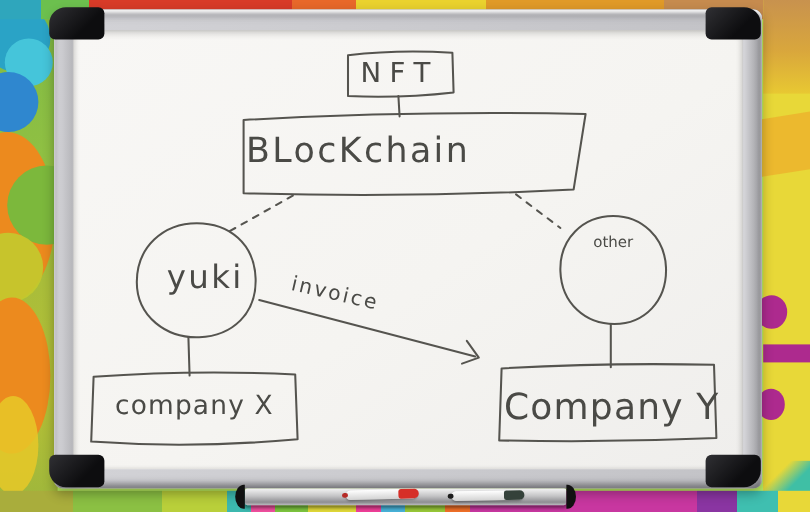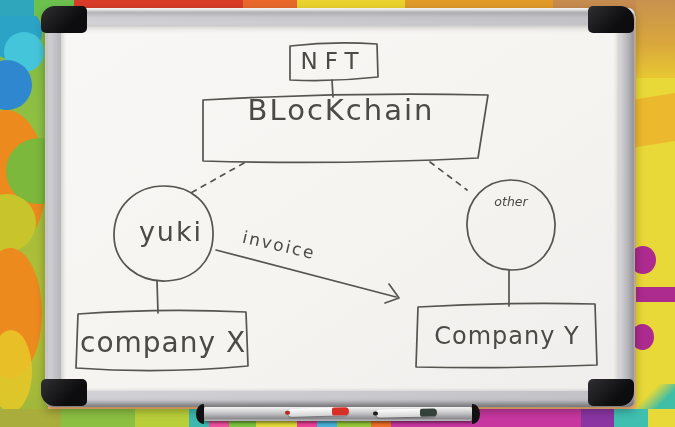--- a/index.html
+++ b/index.html
@@ -1,16 +1,16 @@
 <!DOCTYPE html>
 <html><head>
 <meta charset="utf-8">
 <style>
   html,body{margin:0;padding:0;}
-  .scene{position:relative;width:675px;height:427px;overflow:hidden;background:#fdba74;font-family:"DejaVu Sans",sans-serif;}
+  .scene{position:relative;width:675px;height:427px;overflow:hidden;background:#bef264;font-family:"DejaVu Sans",sans-serif;}
   .abs{position:absolute;}
 
   
   .bg-top{left:0;top:0;width:675px;height:16px;
     background:linear-gradient(90deg,#2fa6bc 0 5%,#6cc04e 5% 11%,#d83b28 11% 36%,#e8682a 36% 44%,#ead22e 44% 60%,#e09a28 60% 82%,#c68b4e 82% 100%);}
   .bg-left{left:0;top:0;width:48px;height:427px;
     background:linear-gradient(180deg,#7fb944 0,#8fc043 30%,#a9bd3a 55%,#b4bf36 78%,#9cb63c 100%);}
   .bg-c1{left:-14px;top:4px;width:56px;height:56px;border-radius:50%;background:#2aa3c6;}
   .bg-c2{left:4px;top:32px;width:40px;height:40px;border-radius:50%;background:#45c5da;}
   .bg-c3{left:-18px;top:60px;width:50px;height:50px;border-radius:50%;background:#2f87cf;}
@@ -57,26 +57,26 @@
   .marker-red .tip{background:#b52a26;}
   .marker-dark{left:376px;top:409px;width:60px;transform:rotate(-1deg);}
   .marker-dark .cap{background:#34413a;}
   .marker-dark .tip{background:#1d1d1d;}
 
   
   svg.strokes{left:0;top:0;width:675px;height:427px;pointer-events:none;}
   .ink{stroke:#55544f;stroke-width:1.7;fill:none;stroke-linejoin:round;stroke-linecap:round;}
   .label{position:absolute;color:#4a4a46;white-space:nowrap;}
   .lbl-nft{left:289px;top:48px;width:88px;text-align:center;font-size:23px;letter-spacing:7px;}
-  .lbl-blockchain{left:205px;top:93px;width:272px;text-align:center;font-size:29px;letter-spacing:2px;}
+  .lbl-blockchain{left:205px;top:108px;width:272px;font-size:29px;letter-spacing:2px;}
   .lbl-yuki{left:113px;top:216px;width:116px;text-align:center;font-size:27px;letter-spacing:2px;}
   .lbl-other{left:464px;top:194px;width:94px;text-align:center;font-size:12.5px;line-height:1.25;}
-  .lbl-other span{display:block;font-style:italic;}
-  .lbl-cx{left:80px;top:326px;width:164px;text-align:center;font-size:28px;letter-spacing:1px;}
-  .lbl-cy{left:420px;top:322px;width:174px;text-align:center;font-size:24px;letter-spacing:1px;}
+  .lbl-other span{display:block;}
+  .lbl-cx{left:80px;top:326px;width:164px;text-align:center;font-size:22px;letter-spacing:1px;}
+  .lbl-cy{left:420px;top:322px;width:174px;text-align:center;font-size:30px;letter-spacing:1px;}
   .lbl-invoice{left:242px;top:235px;font-size:17px;letter-spacing:2px;transform:rotate(13deg);}
 </style>
 </head>
 <body>
 
 <div class="scene">
 
   <div class="abs bg-left"></div>
   <div class="abs bg-c1"></div>
   <div class="abs bg-c2"></div>

